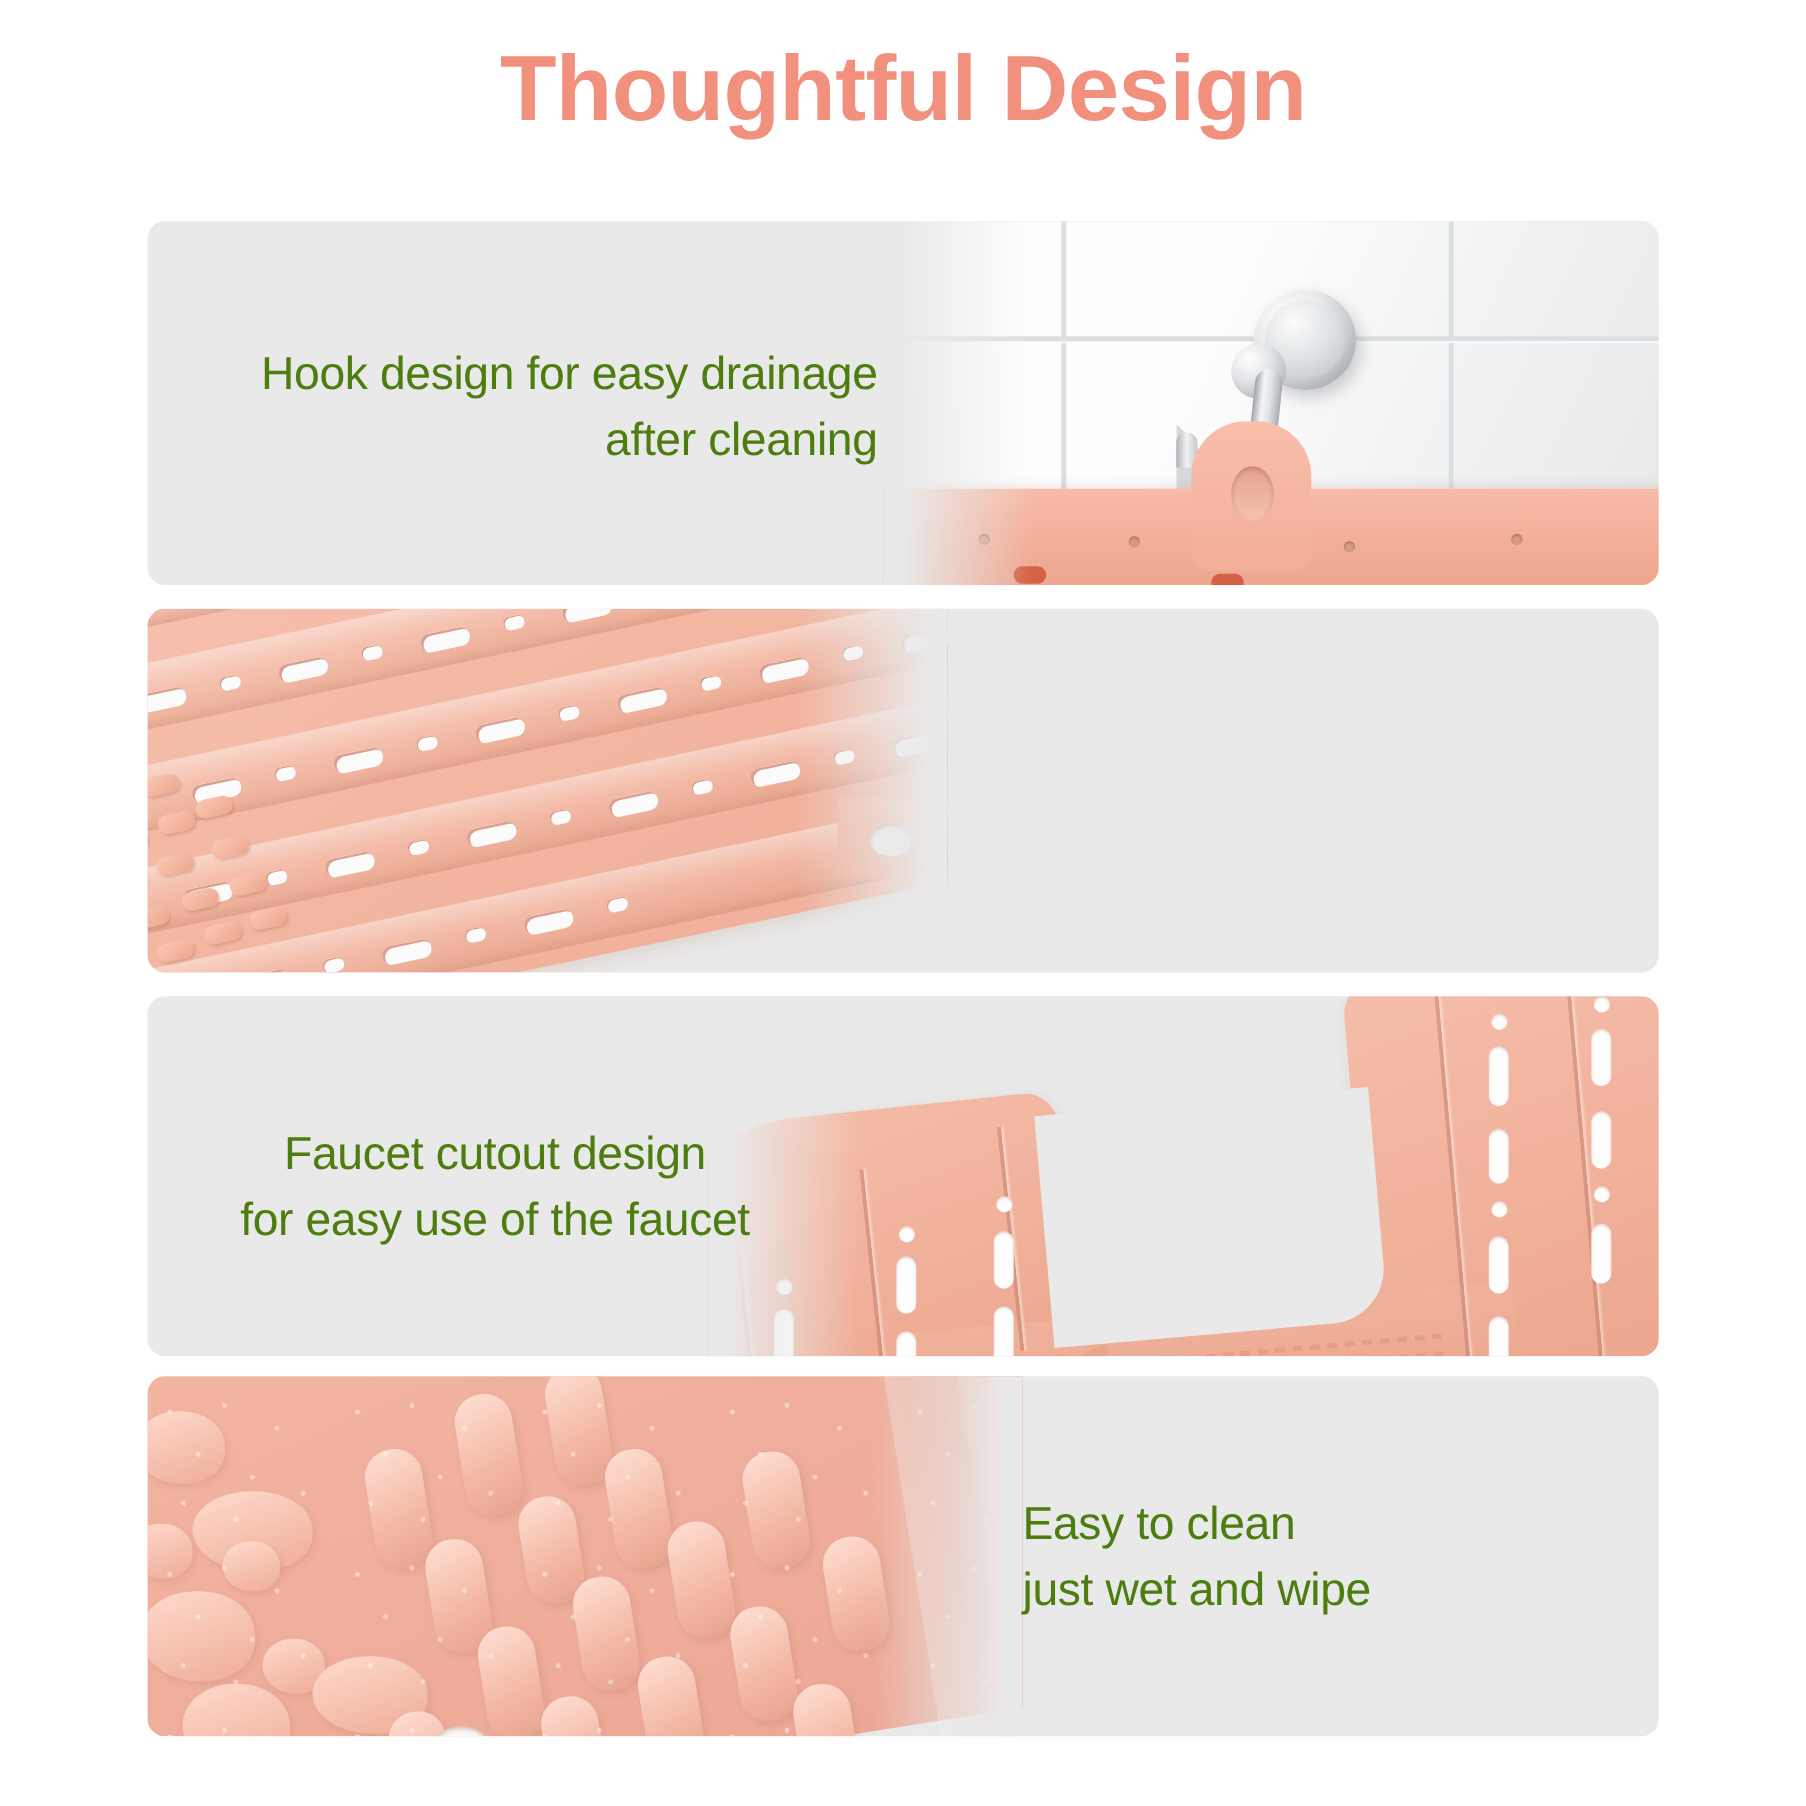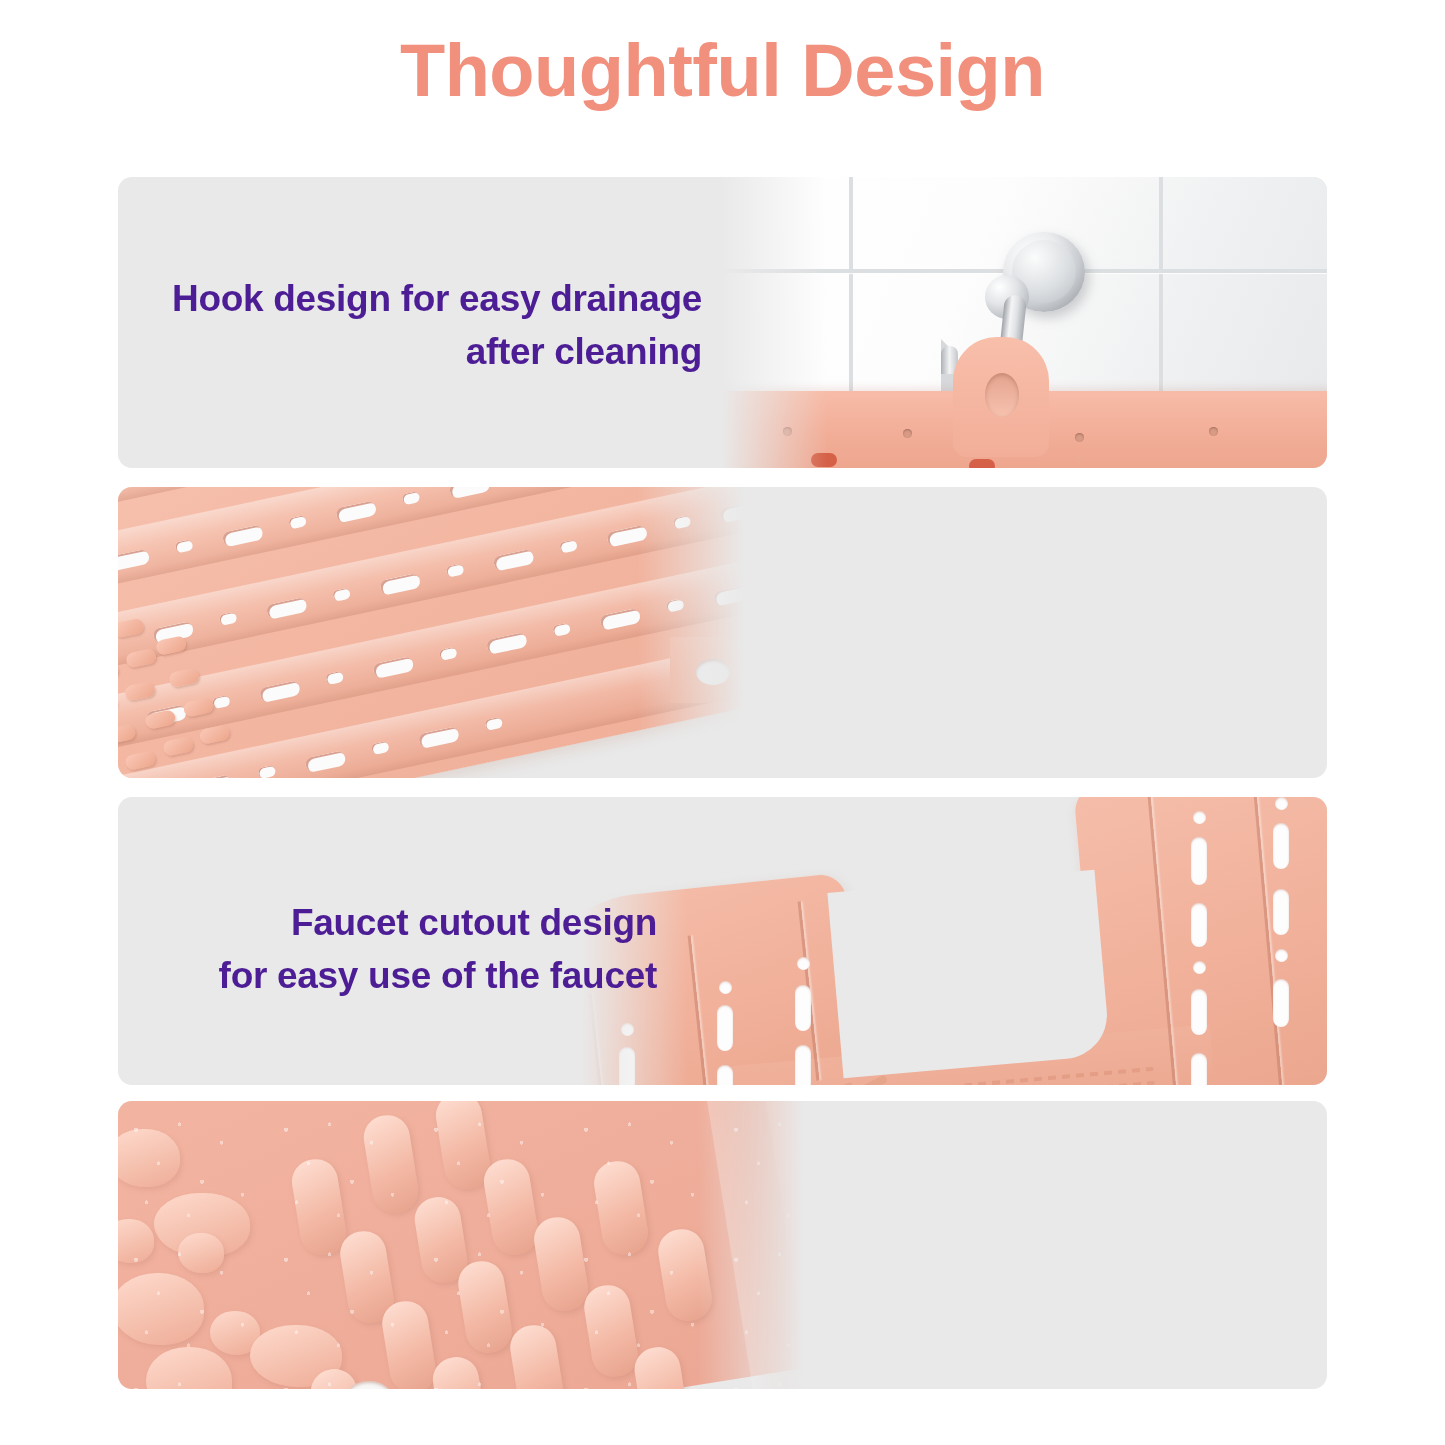--- a/index.html
+++ b/index.html
@@ -39,33 +39,33 @@
     border-radius: 14px;
     overflow: hidden;
   }
   #panel-1 { top: 177px;  height: 291px; }
   #panel-2 { top: 487px;  height: 291px; }
   #panel-3 { top: 797px;  height: 288px; }
   #panel-4 { top: 1101px; height: 288px; }
 
   .panel-caption {
     position: absolute;
-    color: #4c1d95;
+    color: #4d7c0f;
     font-size: 37px;
     line-height: 1.42;
-    font-weight: bold;
+    font-weight: normal;
     letter-spacing: -0.3px;
     z-index: 6;
     white-space: pre-line;
   }
 
   
   #cap-1 { right: 625px; top: 96px;  text-align: right; }
   #cap-2 { left: 632px;  top: 100px; text-align: left; }
-  #cap-3 { left: 39px;   top: 100px; width: 500px; text-align: right; }
+  #cap-3 { left: 28px;   top: 100px; width: 500px; text-align: center; }
   #cap-4 { left: 700px;  top: 92px;  text-align: left; }
 
   
   .art {
     position: absolute;
     top: 0; bottom: 0;
     z-index: 2;
     overflow: hidden;
   }
 
@@ -618,13 +618,15 @@
     <div class="cap" style="left:544px; top:128px; width:46px; height:92px; transform:rotate(-9deg);"></div>
     <div class="cap" style="left:520px; top:246px; width:46px; height:88px; transform:rotate(-9deg);"></div>
 
     <div class="drain-hole"></div>
     <div class="wet-edge"></div>
     <div class="droplets"></div>
 
     <div class="fade-right"></div>
   </div>
 
+  <div class="panel-caption" id="cap-4">Easy to clean
+just wet and wipe</div>
 </div>
 
 </body></html>

